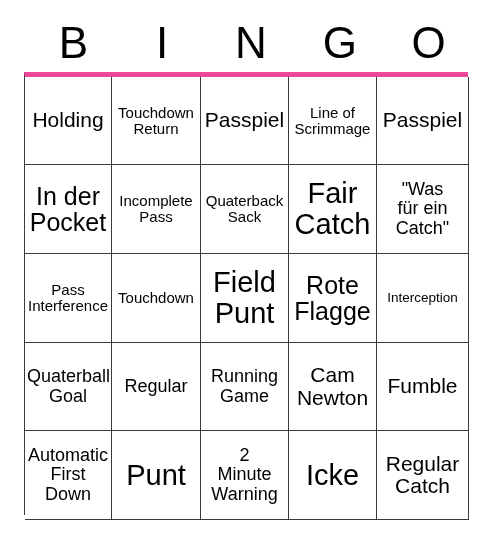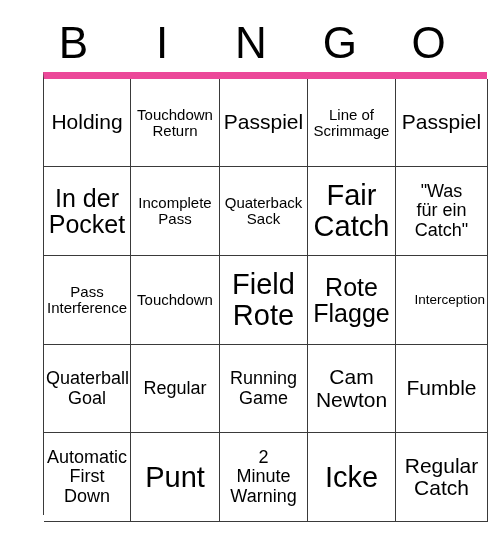--- a/index.html
+++ b/index.html
@@ -38,26 +38,26 @@
     font-size: 44px;
     line-height: 1;
     font-weight: 400;
     letter-spacing: 0;
     color: #000000;
   }
 
   
   .bingo-grid {
     position: absolute;
-    left: 43px;
+    left: 24px;
     top: 72px;
     width: 444px;
     height: 443px;
     box-sizing: border-box;
-    border-top: 7px solid #ec4899;
+    border-top: 5px solid #ec4899;
     border-left: 1px solid #3a3a3a;
     display: grid;
     grid-template-columns: 87px 89px 88px 88px 92px;
     grid-template-rows: 88px 89px 89px 88px 89px;
   }
 
   .cell {
     box-sizing: border-box;
     border-right: 1px solid #3a3a3a;
     border-bottom: 1px solid #3a3a3a;
@@ -73,21 +73,21 @@
   .cell-text {
     display: block;
     width: 100%;
     line-height: 1.06;
     white-space: pre-line;
     word-break: normal;
     color: #000000;
   }
 
   
-  .fs-xs  .cell-text { font-size: 13.5px; text-align: right; }
+  .fs-xs  .cell-text { font-size: 13.5px; }
   .fs-s   .cell-text { font-size: 15px; }
   .fs-m   .cell-text { font-size: 18px; }
   .fs-l   .cell-text { font-size: 21px; }
   .fs-xl  .cell-text { font-size: 25px; text-align: center; }
   .fs-xxl .cell-text { font-size: 29px; }
 </style>
 </head>
 <body>
 
 <div class="card">
@@ -141,21 +141,21 @@
       </div>
       <div class="cell fs-s">
         <span class="cell-text">Pass
 Interference</span>
       </div>
       <div class="cell fs-s">
         <span class="cell-text">Touchdown</span>
       </div>
       <div class="cell fs-xxl">
         <span class="cell-text">Field
-Rote</span>
+Punt</span>
       </div>
       <div class="cell fs-xl">
         <span class="cell-text">Rote
 Flagge</span>
       </div>
       <div class="cell fs-xs">
         <span class="cell-text">Interception</span>
       </div>
       <div class="cell fs-m">
         <span class="cell-text">Quaterball

